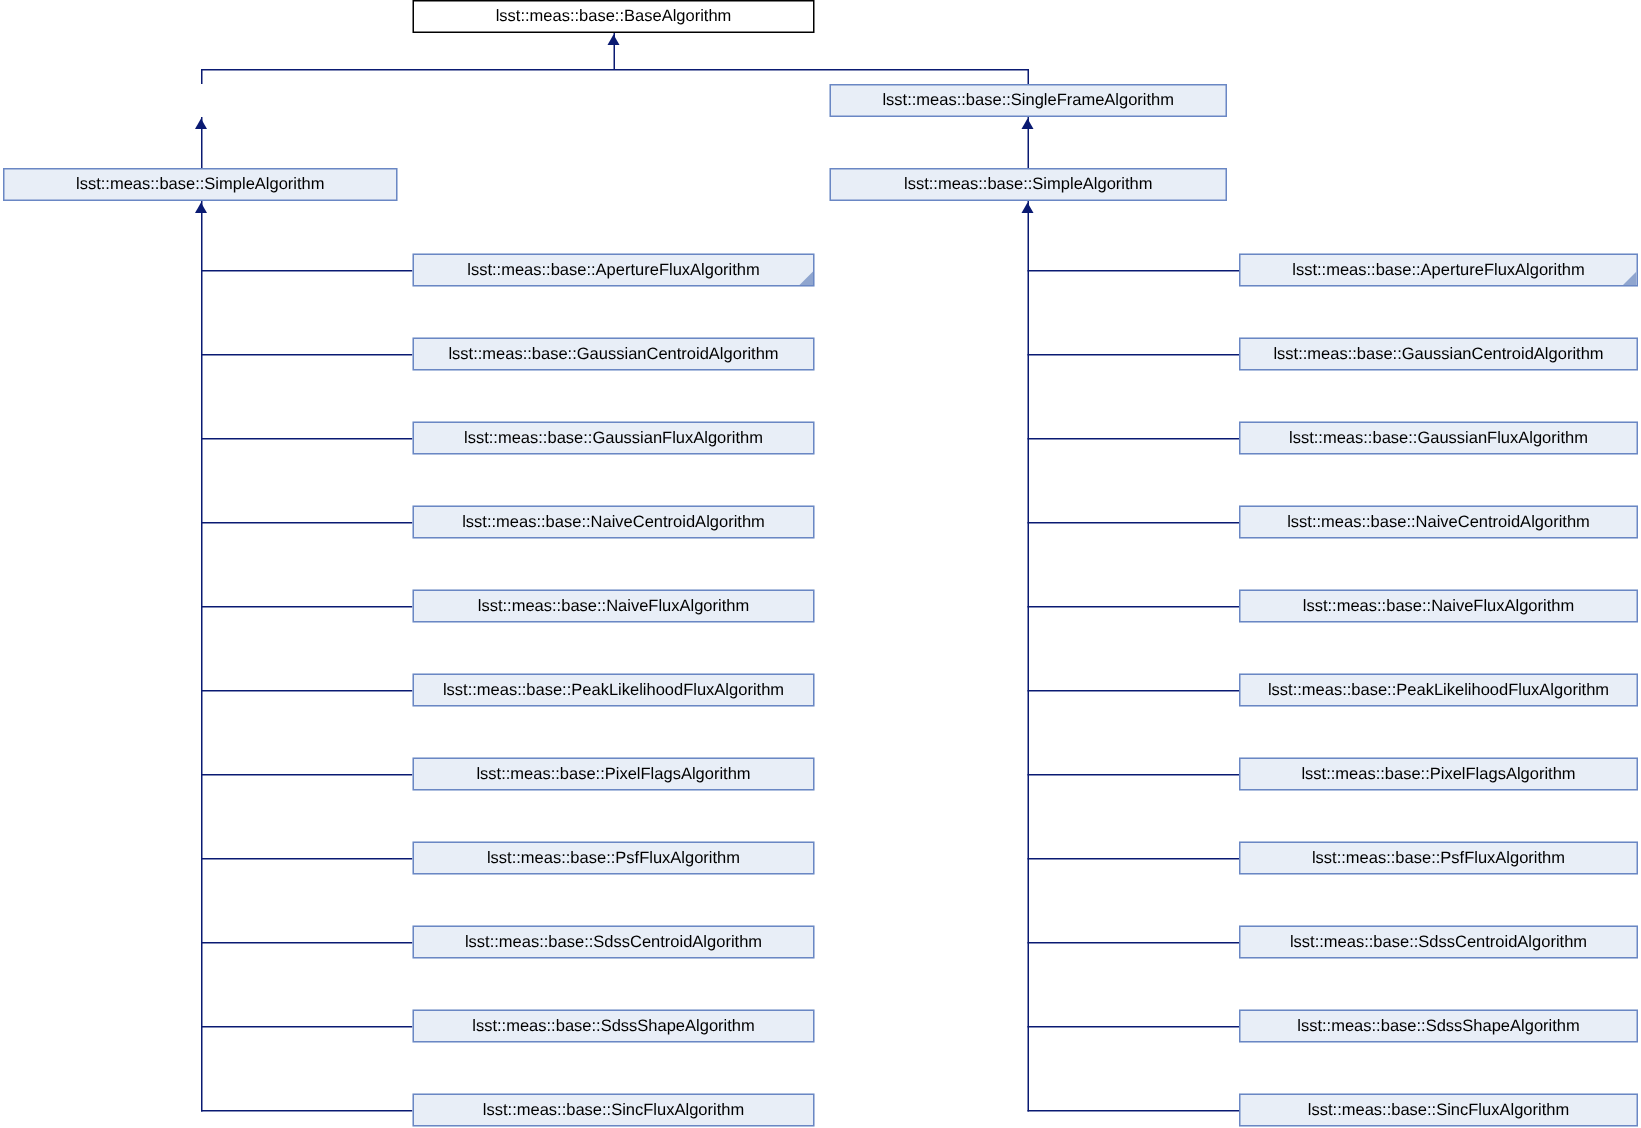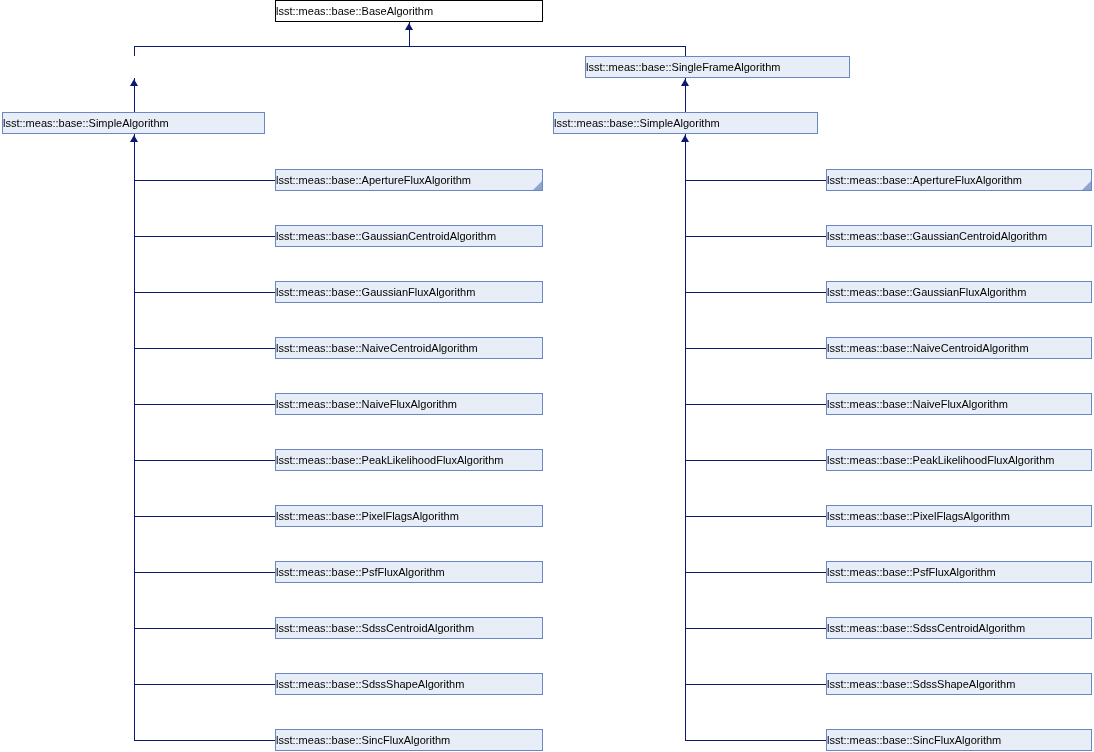--- a/index.html
+++ b/index.html
@@ -15,20 +15,21 @@
     width: 1094px;
     height: 752px;
     background: #ffffff;
     overflow: hidden;
   }
   .node {
     position: absolute;
     box-sizing: border-box;
     height: 22px;
     line-height: 20px;
+    text-align: center;
     font-size: 11px;
     color: #000000;
     white-space: nowrap;
     overflow: hidden;
   }
   .node.root {
     background: #ffffff;
     border: 1px solid #000000;
   }
   .node.filled {
@@ -91,21 +92,21 @@
     <div class="node filled" style="left: 275px; top: 505px; width: 268px;">lsst::meas::base::PixelFlagsAlgorithm</div>
     <div class="edge h" style="left: 134px; top: 572px; width: 141px;"></div>
     <div class="node filled" style="left: 275px; top: 561px; width: 268px;">lsst::meas::base::PsfFluxAlgorithm</div>
     <div class="edge h" style="left: 134px; top: 628px; width: 141px;"></div>
     <div class="node filled" style="left: 275px; top: 617px; width: 268px;">lsst::meas::base::SdssCentroidAlgorithm</div>
     <div class="edge h" style="left: 134px; top: 684px; width: 141px;"></div>
     <div class="node filled" style="left: 275px; top: 673px; width: 268px;">lsst::meas::base::SdssShapeAlgorithm</div>
     <div class="edge h" style="left: 134px; top: 740px; width: 141px;"></div>
     <div class="node filled" style="left: 275px; top: 729px; width: 268px;">lsst::meas::base::SincFluxAlgorithm</div>
     <div class="edge v" style="left: 685px; top: 46px; height: 10px;"></div>
-    <div class="node filled" style="left: 553px; top: 56px; width: 265px; margin-left: 32px;">lsst::meas::base::SingleFrameAlgorithm</div>
+    <div class="node filled" style="left: 553px; top: 56px; width: 265px;">lsst::meas::base::SingleFrameAlgorithm</div>
     <div class="edge v" style="left: 685px; top: 78px; height: 34px;"></div>
     <div class="arrow-up" style="left: 681px; top: 79px;"></div>
     <div class="node filled" style="left: 553px; top: 112px; width: 265px;">lsst::meas::base::SimpleAlgorithm</div>
     <div class="edge v" style="left: 685px; top: 134px; height: 607px;"></div>
     <div class="arrow-up" style="left: 681px; top: 135px;"></div>
     <div class="edge h" style="left: 685px; top: 180px; width: 141px;"></div>
     <div class="node filled folded" style="left: 826px; top: 169px; width: 266px;">lsst::meas::base::ApertureFluxAlgorithm</div>
     <div class="edge h" style="left: 685px; top: 236px; width: 141px;"></div>
     <div class="node filled" style="left: 826px; top: 225px; width: 266px;">lsst::meas::base::GaussianCentroidAlgorithm</div>
     <div class="edge h" style="left: 685px; top: 292px; width: 141px;"></div>

